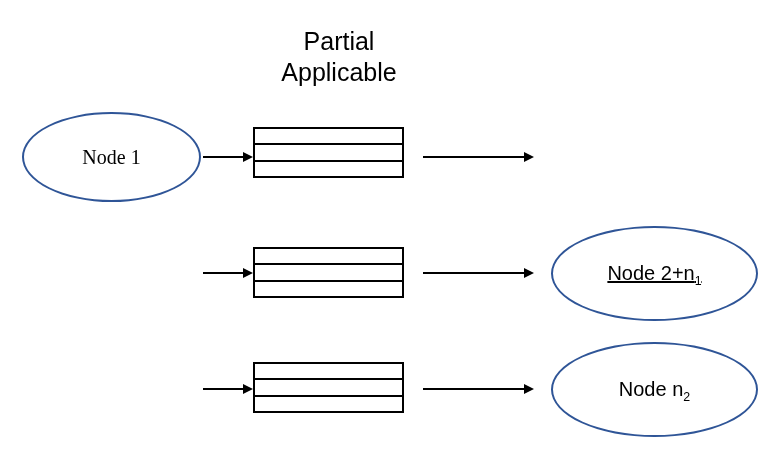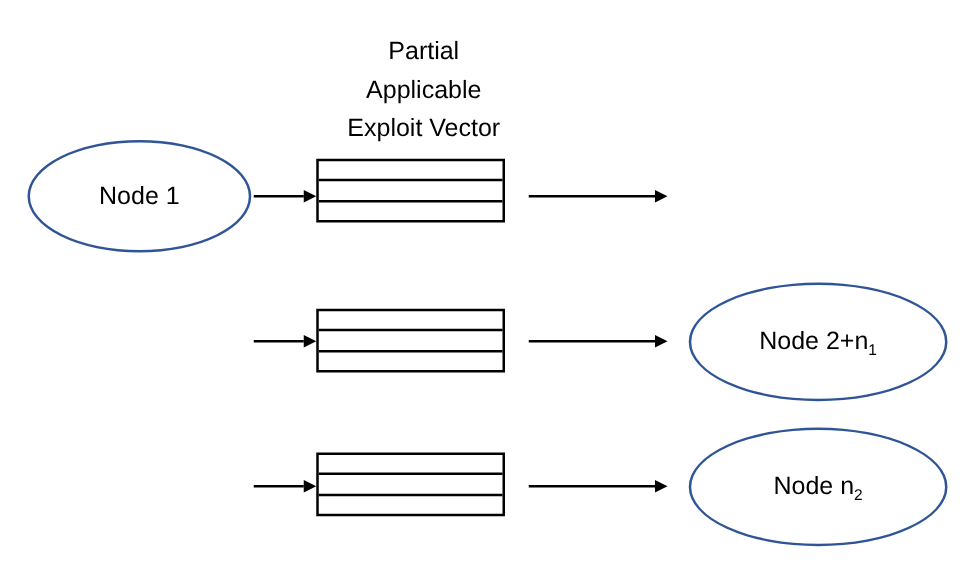--- a/index.html
+++ b/index.html
@@ -12,41 +12,41 @@
     font-family: "Liberation Sans", sans-serif;
     color: #000000;
     overflow: hidden;
   }
   .title {
     position: absolute;
     left: 229px;
     top: 26px;
     width: 220px;
     text-align: center;
-    font-size: 20px;
+    font-size: 25px;
     line-height: 31px;
     color: #000000;
   }
   .ellipse {
     position: absolute;
     box-sizing: border-box;
     border: 2px solid var(--stroke, #2F5597);
     border-radius: 50%;
     background: #ffffff;
     display: flex;
     align-items: center;
     justify-content: center;
   }
   .e-left  { left: 22px;  width: 179px; height: 90px; }
   .e-right { left: 551px; width: 207px; height: 95px; }
-  .r0.e-left  { top: 112px; }
+  .r0.e-left  { top: 112px; font-family: Liberation Serif, serif; }
   .r1.e-left  { top: 228px; }
   .r2.e-left  { top: 344px; }
   .r0.e-right { top: 110px; }
-  .r1.e-right { top: 226px; }
+  .r1.e-right { top: 226px; text-decoration: underline; }
   .r2.e-right { top: 342px; justify-content: center; }
   .node-label {
     font-size: 20px;
     white-space: nowrap;
     color: #000000;
   }
   .node-label sub {
     font-size: 0.62em;
     vertical-align: sub;
     line-height: 0;
@@ -92,21 +92,20 @@
   }
 </style>
 </head>
 <body style="background: rgb(255, 255, 255);">
 
 <div class="stage">
 
   <div class="title">
     <div>Partial</div>
     <div>Applicable</div>
-    <div>Exploit Vector</div>
   </div>
 
   <div class="ellipse e-left r0">
     <span class="node-label"><span>Node 1</span><sub></sub></span>
   </div>
   <div class="arrow a-left r0">
     <span class="arrow-line"></span>
     <span class="arrow-head"></span>
   </div>
   <div class="vbox r0">

